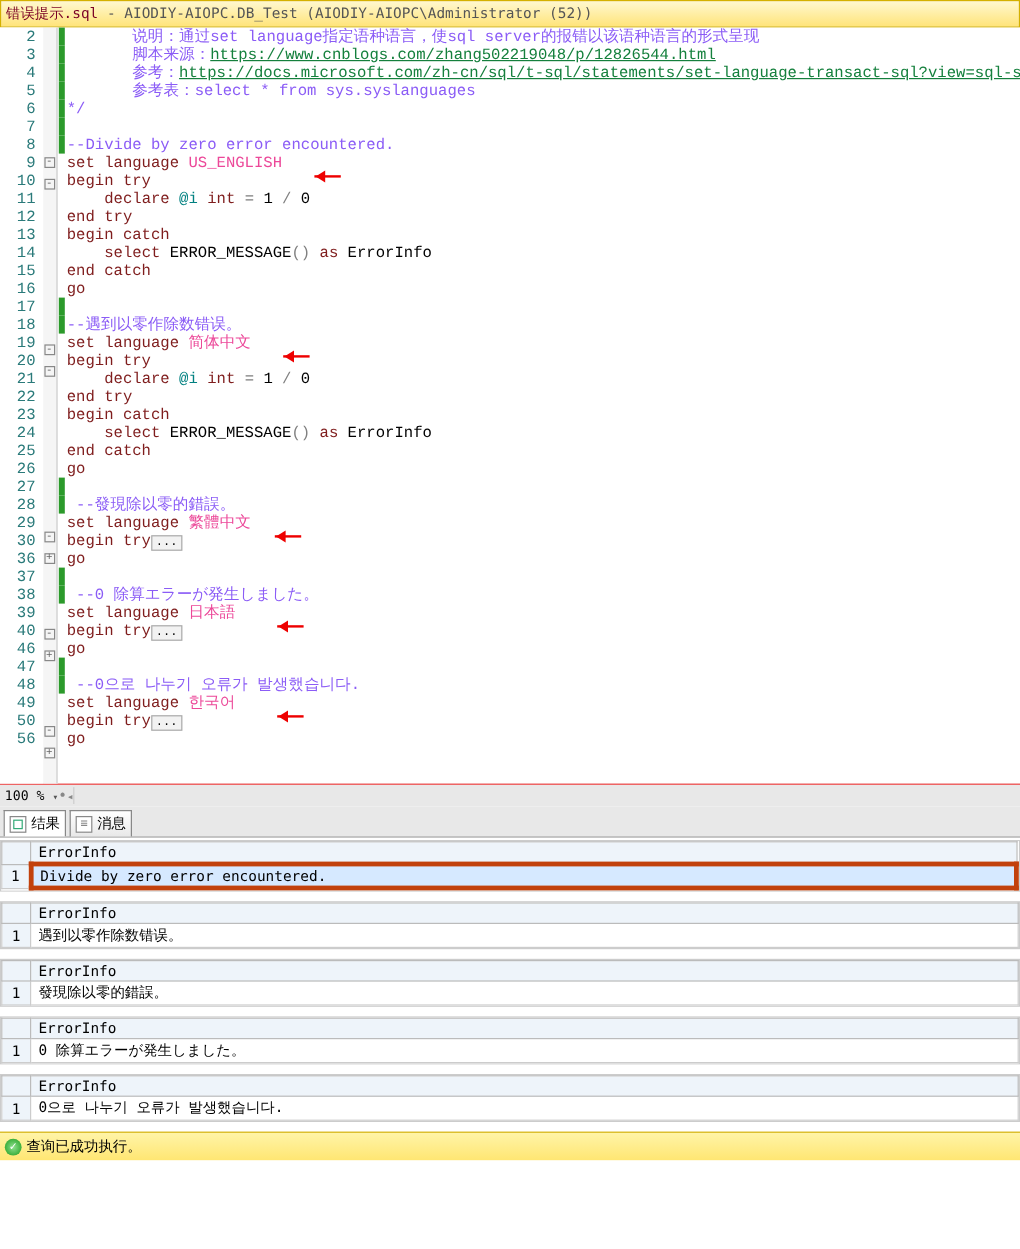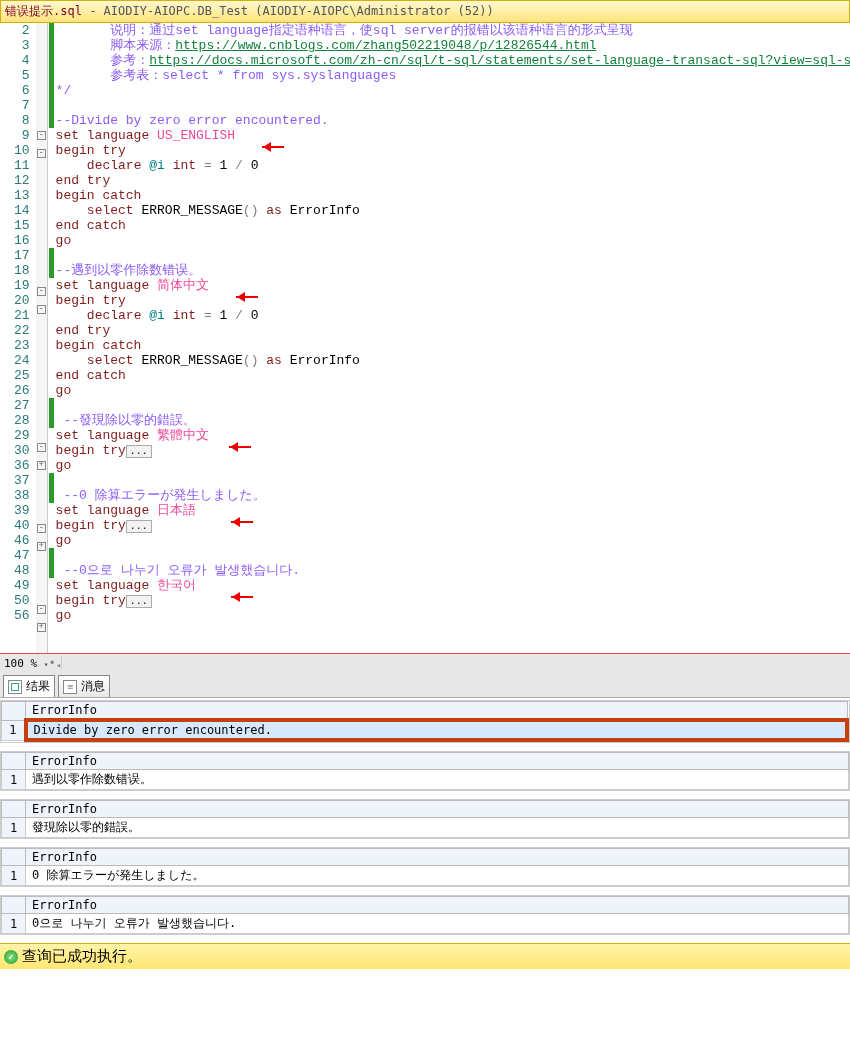--- a/index.html
+++ b/index.html
@@ -42,21 +42,21 @@
 .tab-icon.msg::after { content:"≡"; position:absolute; inset:0; font-size:10px; color:#888; text-align:center; line-height:12px; }
 .results { background:#fff; }
 .result-block { margin:2px 0 8px 0; border:1px solid #ccc; }
 .result-block table { width:100%; border-collapse:collapse; background:#fff; }
 .result-block th { background:#eef4fa; border:1px solid #bbb; padding:1px 6px; text-align:left; font-weight:normal; font-size:12px; }
 .result-block td { background:#f7f7f7; border:1px solid #ccc; padding:1px 6px; font-size:12px; }
 .result-block td.rownum { width:24px; text-align:center; background:#eef4fa; }
 .result-block td.val { background:#fff; }
 .result-block td.val.sel { background:#d6e9ff; border:4px solid #c2410c; }
 .result-block .corner { width:24px; background:#eef4fa; border:1px solid #bbb; }
-.status { background:linear-gradient(#fff4a8,#ffe672); border-top:1px solid #d4b000; padding:3px 4px; display:flex; align-items:center; gap:4px; font-size:15px; }
+.status { background:linear-gradient(#fff4a8,#ffe672); border-top:1px solid #d4b000; padding:3px 4px; display:flex; align-items:center; gap:4px; font-size:12px; }
 .status-icon { width:14px; height:14px; border-radius:50%; background:radial-gradient(#8de08d,#1a9a1a); position:relative; }
 .status-icon::after { content:"✓"; color:#fff; font-size:10px; position:absolute; inset:0; text-align:center; line-height:14px; }
 </style>
 </head>
 <body>
 
 <div class="titlebar">
   <span class="title-link">错误提示.sql</span><span class="title-rest"> - AIODIY-AIOPC.DB_Test (AIODIY-AIOPC\Administrator (52))</span>
 </div>
 

